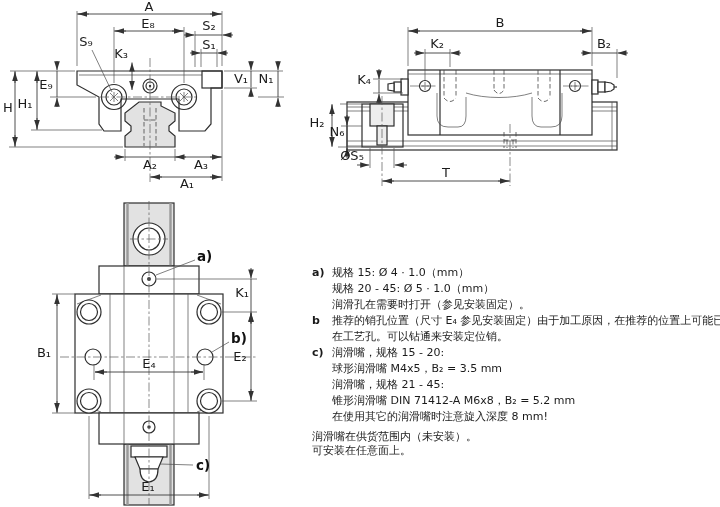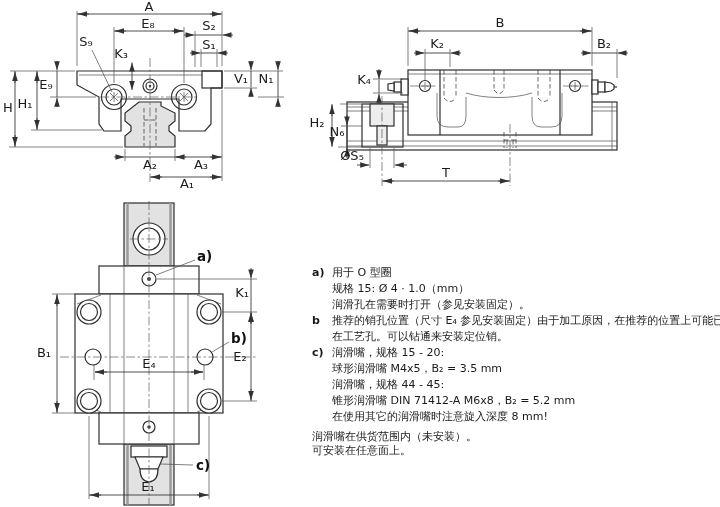--- a/index.html
+++ b/index.html
@@ -377,38 +377,38 @@
     <text class="labb" x="197" y="261">a)</text>
     <text class="labb" x="231" y="343">b)</text>
     <text class="labb" x="196" y="470">c)</text>
   </g>
 </svg>
 
 <div class="notes">
   <div class="nrow">
     <span class="nmark">a)</span>
     <div class="nbody">
-      <div class="nline">用于 O 型圈</div>
       <div class="nline">规格 15: Ø 4 · 1.0（mm）</div>
+      <div class="nline">规格 20 - 45: Ø 5 · 1.0（mm）</div>
       <div class="nline">润滑孔在需要时打开（参见安装固定）。</div>
     </div>
   </div>
   <div class="nrow">
     <span class="nmark">b</span>
     <div class="nbody">
       <div class="nline">推荐的销孔位置（尺寸 E₄ 参见安装固定）由于加工原因，在推荐的位置上可能已经存</div>
       <div class="nline">在工艺孔。可以钻通来安装定位销。</div>
     </div>
   </div>
   <div class="nrow">
     <span class="nmark">c)</span>
     <div class="nbody">
       <div class="nline">润滑嘴，规格 15 - 20:</div>
       <div class="nline">球形润滑嘴 M4x5，B₂ = 3.5 mm</div>
-      <div class="nline">润滑嘴，规格 44 - 45:</div>
+      <div class="nline">润滑嘴，规格 21 - 45:</div>
       <div class="nline">锥形润滑嘴 DIN 71412-A M6x8，B₂ = 5.2 mm</div>
       <div class="nline">在使用其它的润滑嘴时注意旋入深度 8 mm!</div>
     </div>
   </div>
   <div class="nfooter">
     <div class="nline">润滑嘴在供货范围内（未安装）。</div>
     <div class="nline">可安装在任意面上。</div>
   </div>
 </div>
 </div>

